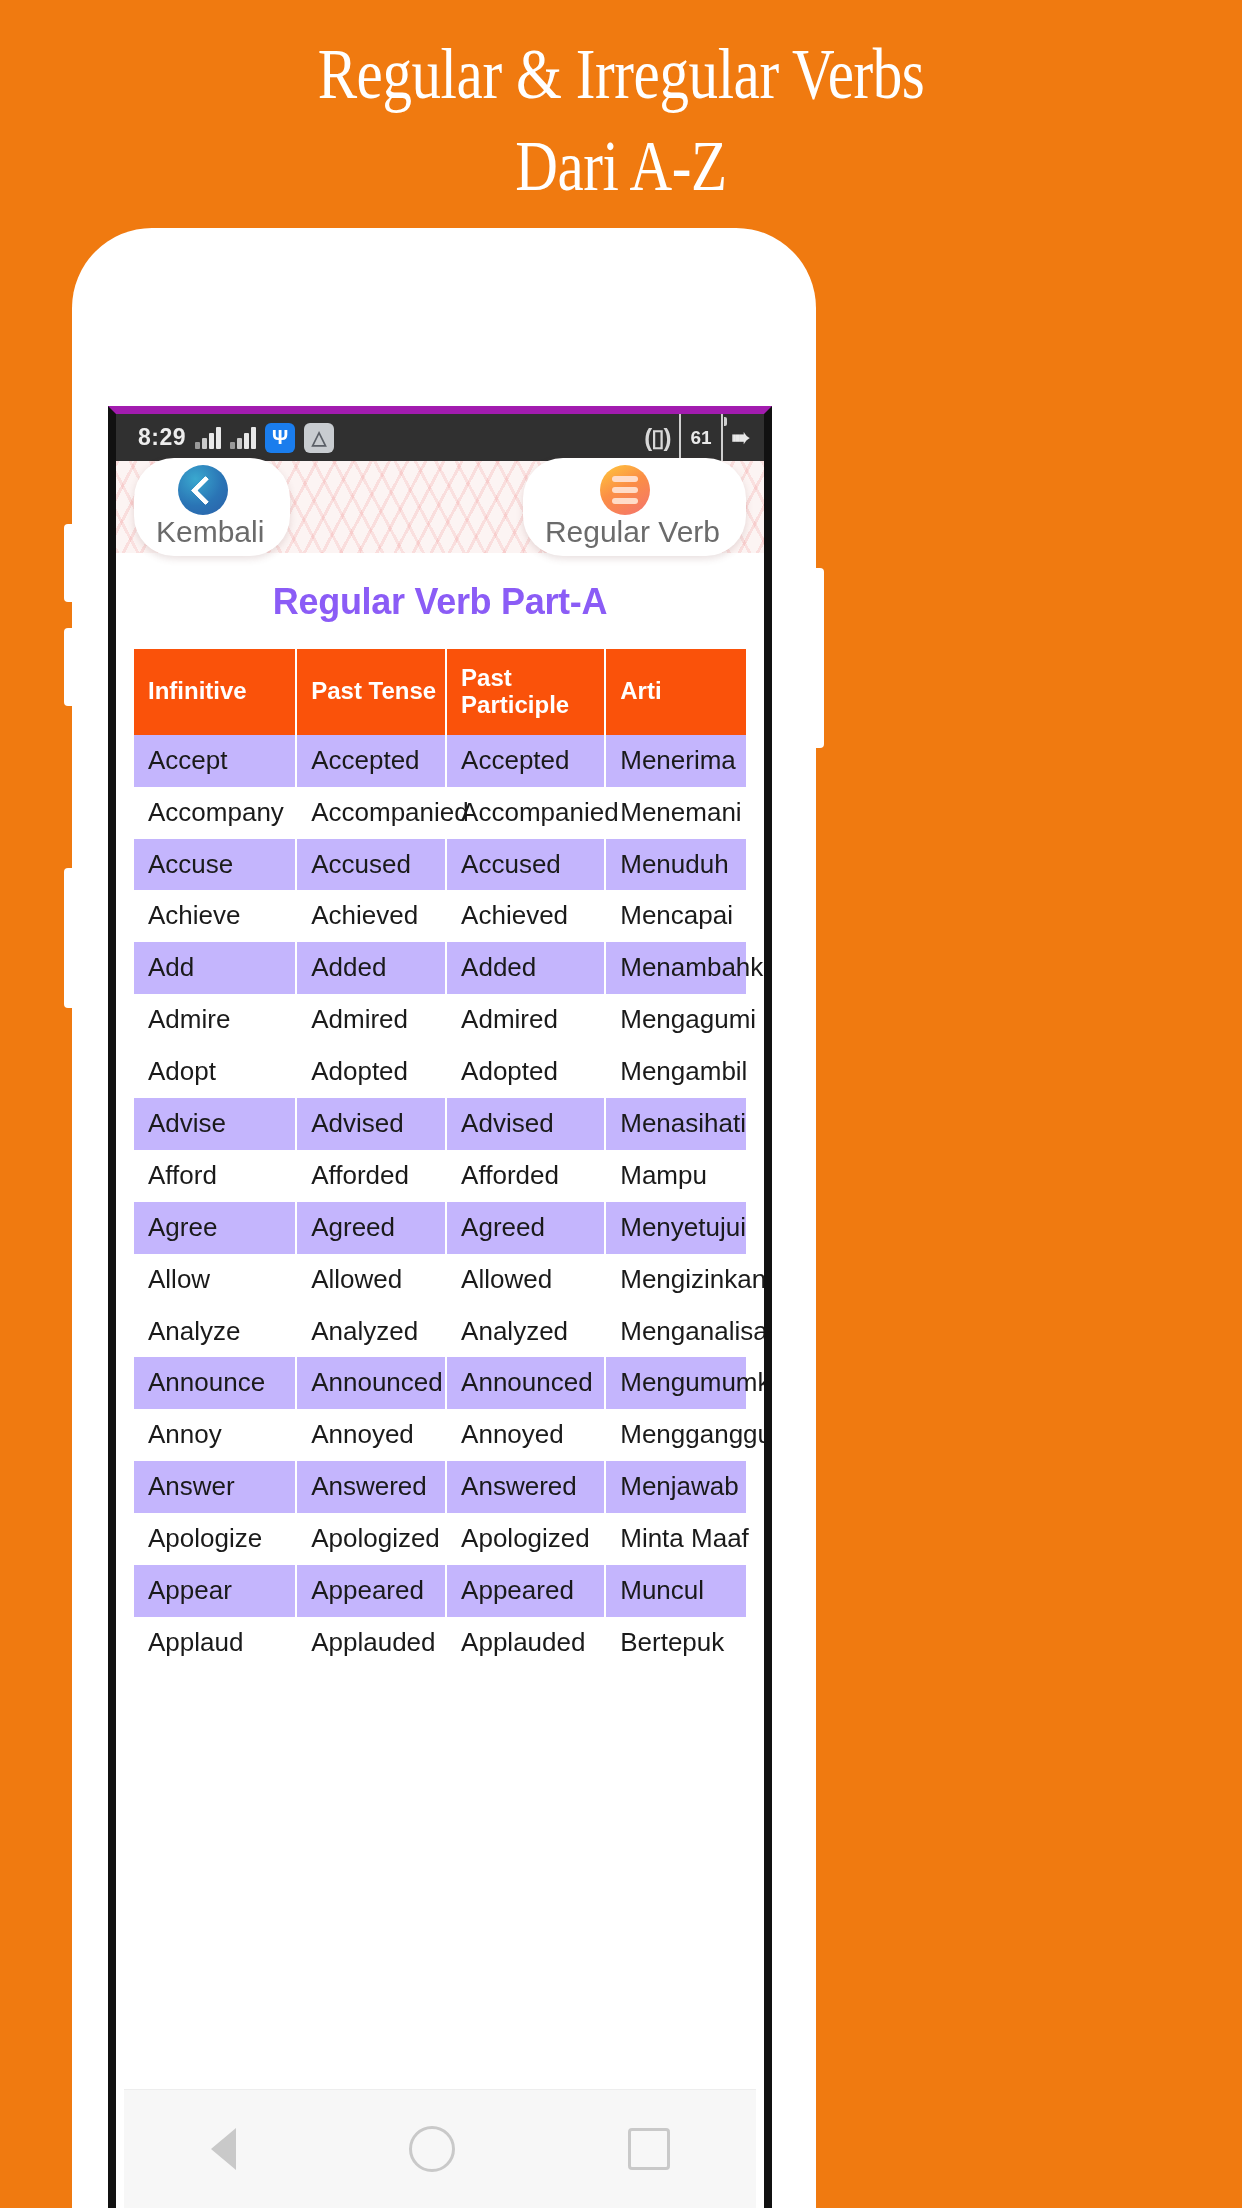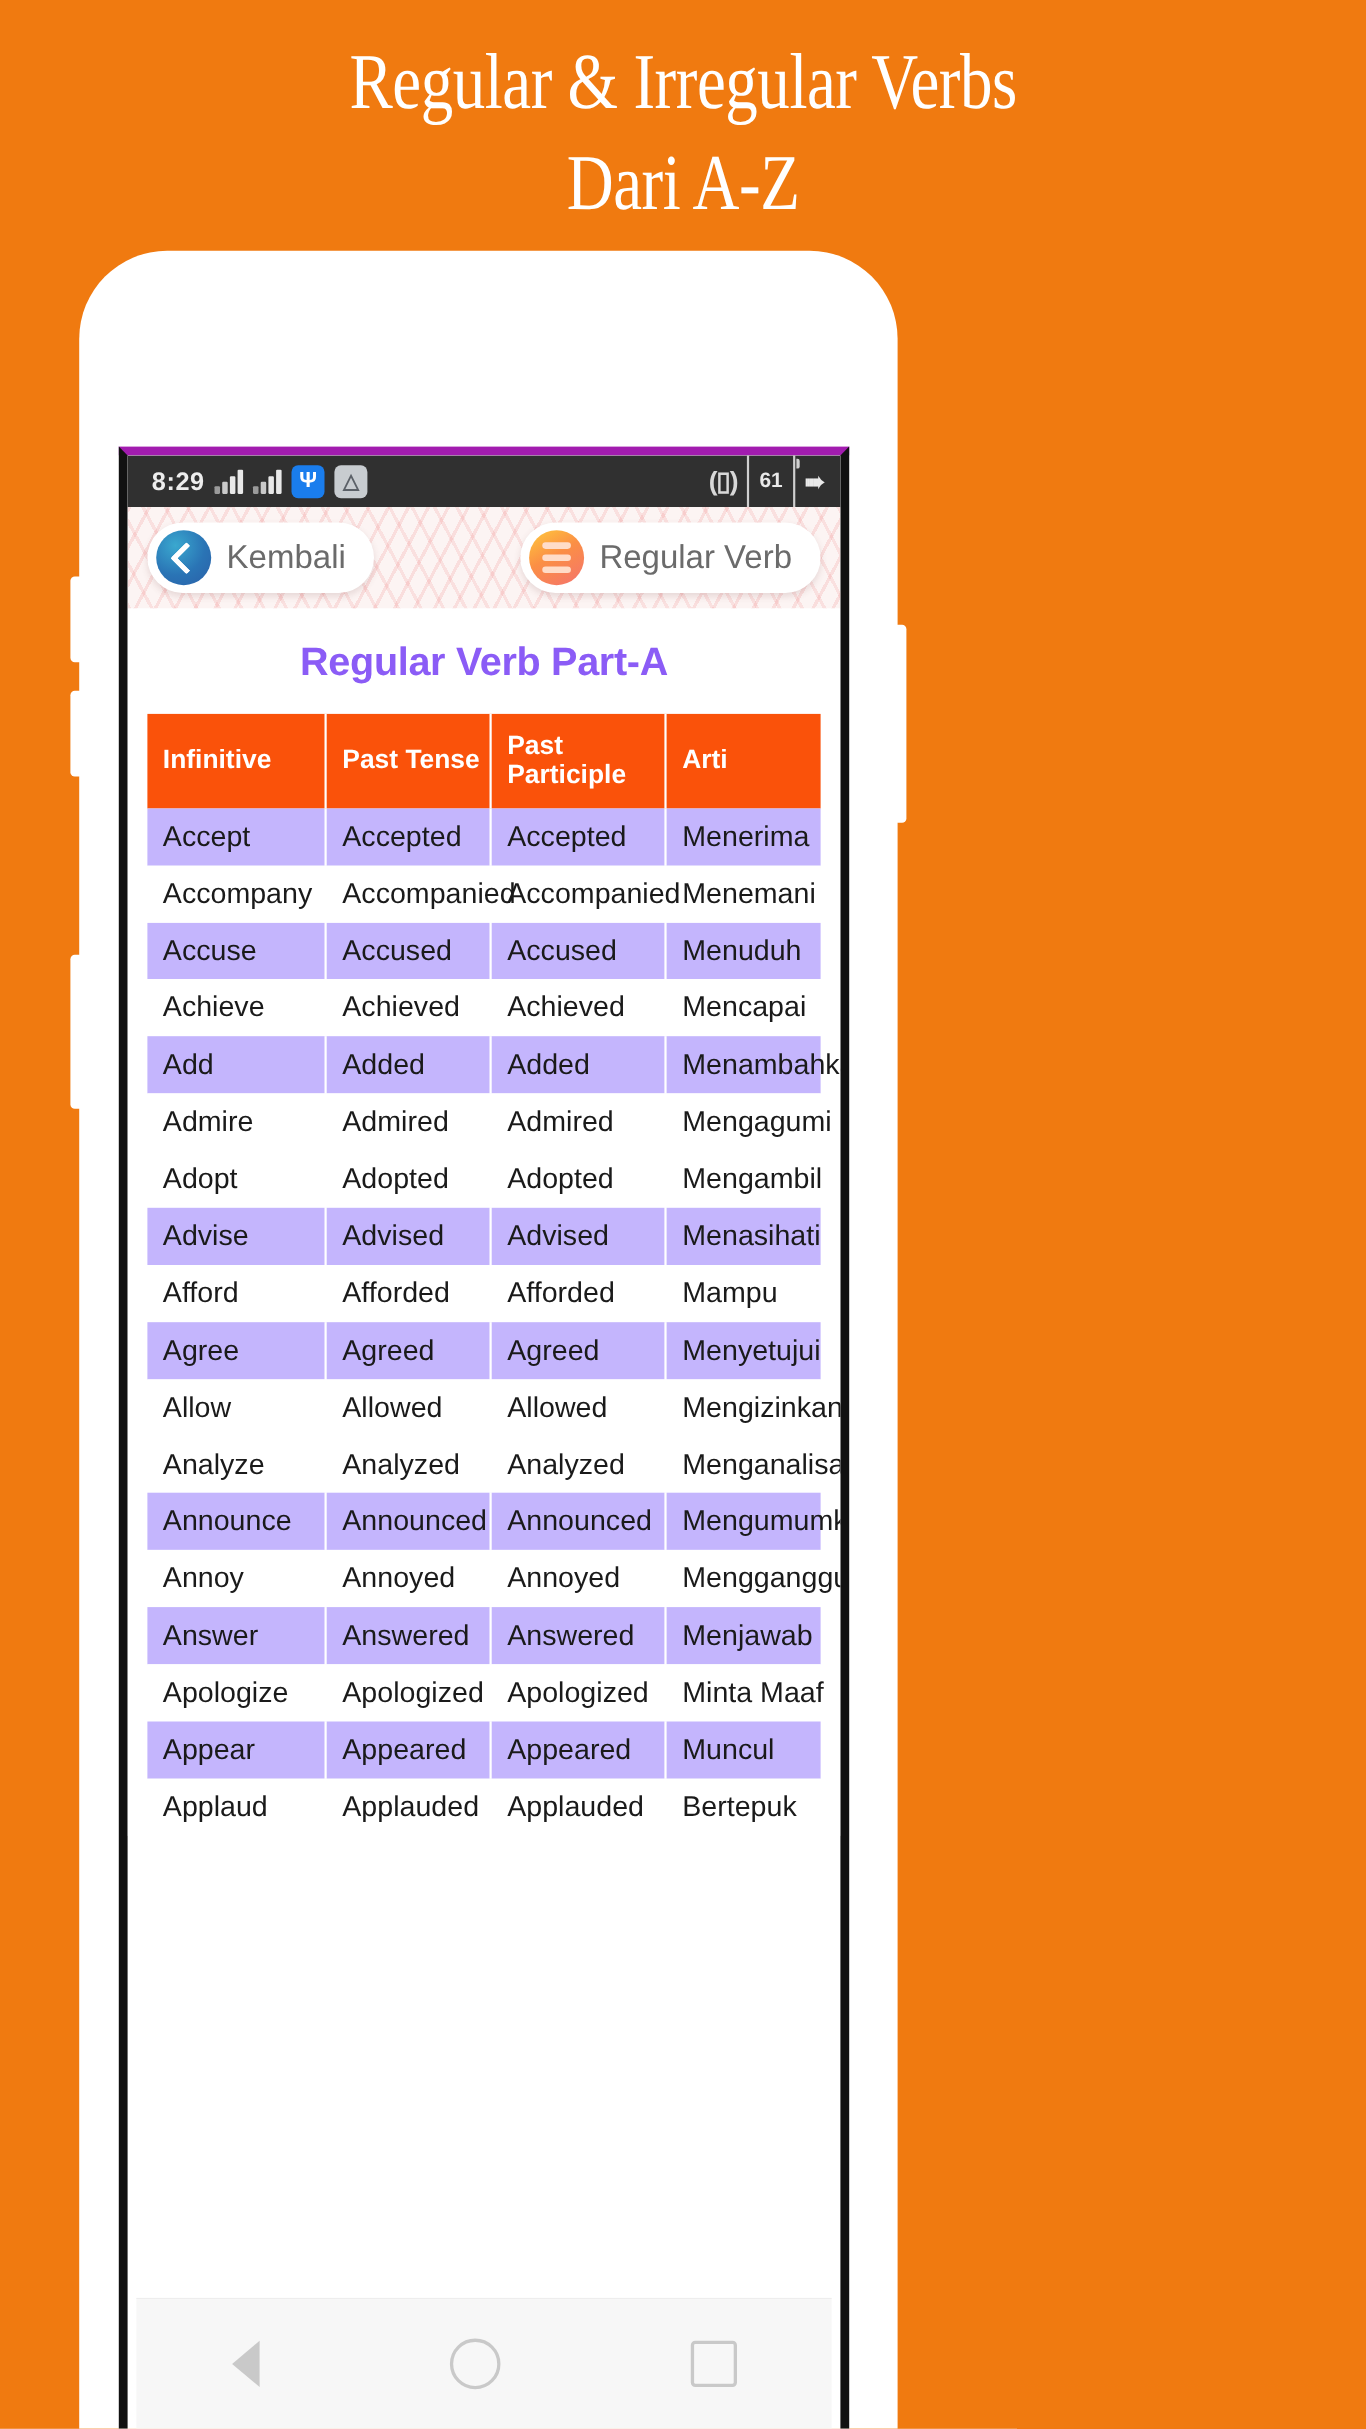--- a/index.html
+++ b/index.html
@@ -101,20 +101,21 @@
       #FCF4F3;
     display:flex;align-items:center;
     padding:0 18px;box-sizing:border-box;
   }
   .pill{
     display:flex;align-items:center;
     background:#fff;border-radius:40px;
     padding:7px 26px 7px 8px;
     box-shadow:0 3px 7px rgba(120,60,60,.16);
     min-width:0;
+    flex-direction:column;
   }
   .pill.right{margin-left:auto;}
   .pill-ic{
     width:50px;height:50px;border-radius:50%;
     display:flex;align-items:center;justify-content:center;
     flex:none;
   }
   .ic-back{background:radial-gradient(circle at 35% 28%,#3aa8cf 0%,#2a74b5 55%,#2a5fa8 100%);}
   .ic-menu{background:linear-gradient(150deg,#ffc93c 0%,#fb8f45 45%,#f4736e 100%);}
   .chev{

